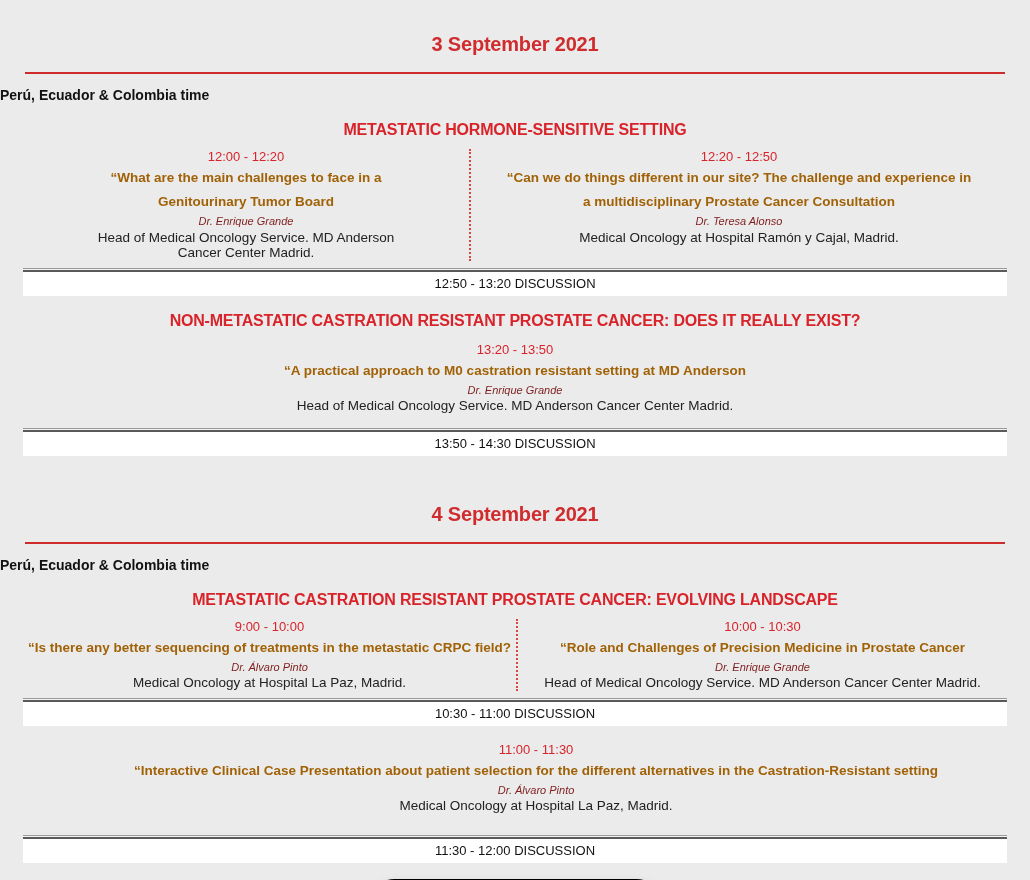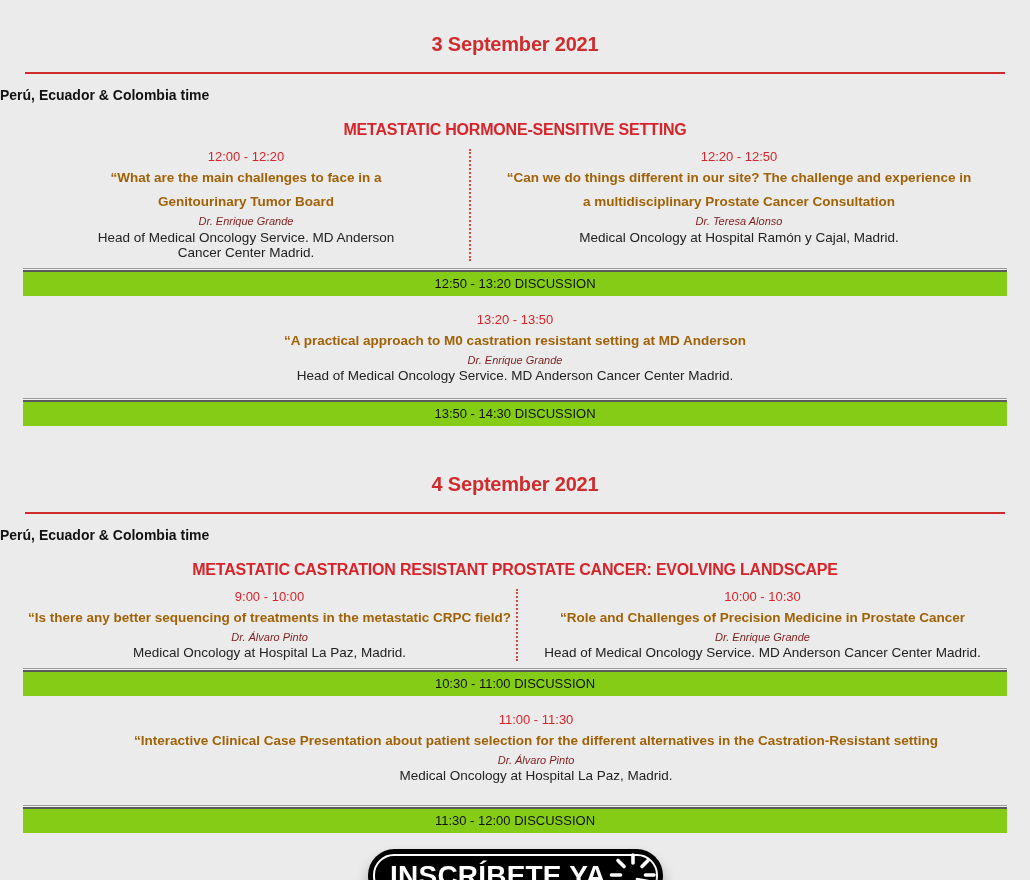--- a/index.html
+++ b/index.html
@@ -43,21 +43,21 @@
     font-size:13px;line-height:15px;font-weight:normal;
     color:#d9232a;margin-bottom:2px;
   }
   .s-title{font-size:13.5px;line-height:24px;font-weight:bold;color:#a16207;}
   .s-speaker{font-size:11px;line-height:15.5px;font-style:italic;color:#7f1d1d;}
   .s-affil{font-size:13.5px;line-height:15.5px;color:#222;}
   .single{margin-top:13px;text-align:center;}
   .single-2{margin-top:15px;padding-left:42px;}
   .discussion{
     margin:7px 23px 16px;
-    background:#84cc16;
+    background:#ffffff;
   }
   .disc-rule{
     height:4px;
     background:linear-gradient(#9a9a9a 0 1px,#f2f2f2 1px 2px,#5a5a5a 2px 4px);
   }
   .disc-text{
     height:24px;line-height:24px;text-align:center;
     font-size:13px;color:#111;
   }
   .disc-after-single{margin-top:14px;}
@@ -114,20 +114,21 @@
         <div class="s-affil">Medical Oncology at Hospital Ramón y Cajal, Madrid.</div>
       </div>
     </div>
   </div>
 
   <div class="discussion">
     <div class="disc-rule"></div>
     <div class="disc-text">12:50 - 13:20 DISCUSSION</div>
   </div>
 
+  <div class="sheading heading2">NON-METASTATIC CASTRATION RESISTANT PROSTATE CANCER: DOES IT REALLY EXIST?</div>
 
   <div class="single">
     <div class="s-time">13:20 - 13:50</div>
     <div class="s-title">“A practical approach to M0 castration resistant setting at MD Anderson</div>
     <div class="s-speaker">Dr. Enrique Grande</div>
     <div class="s-affil">Head of Medical Oncology Service. MD Anderson Cancer Center Madrid.</div>
   </div>
 
   <div class="discussion disc-after-single">
     <div class="disc-rule"></div>

